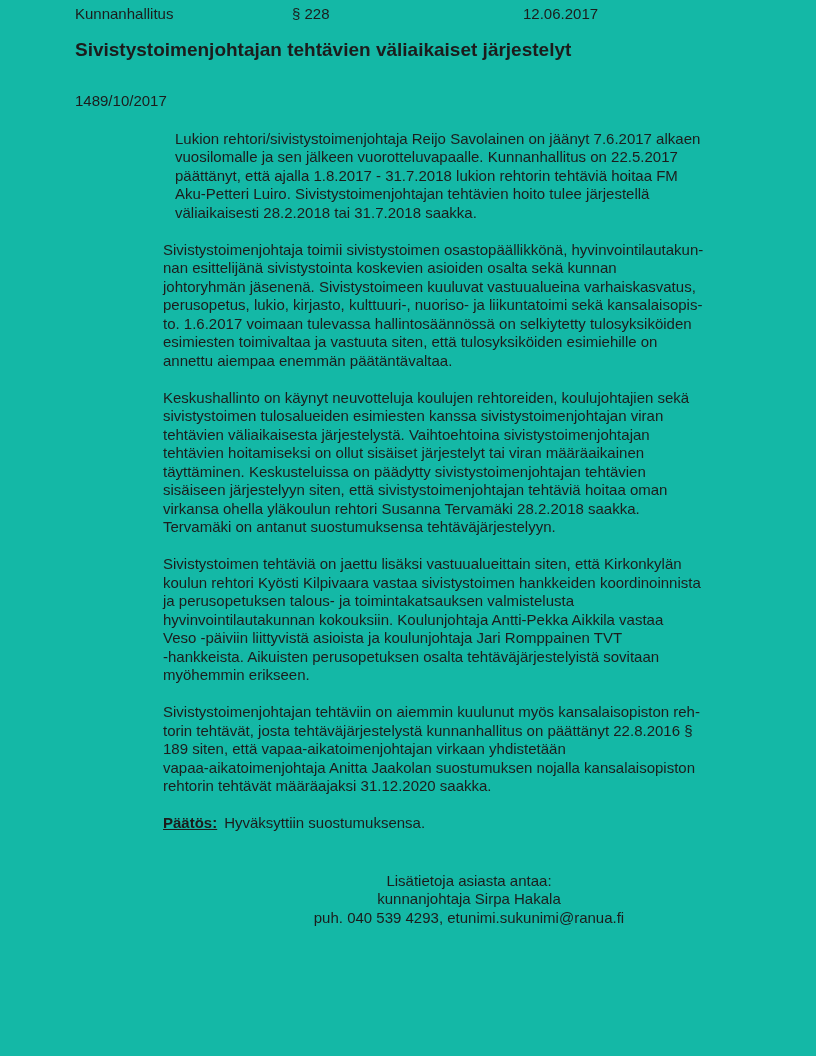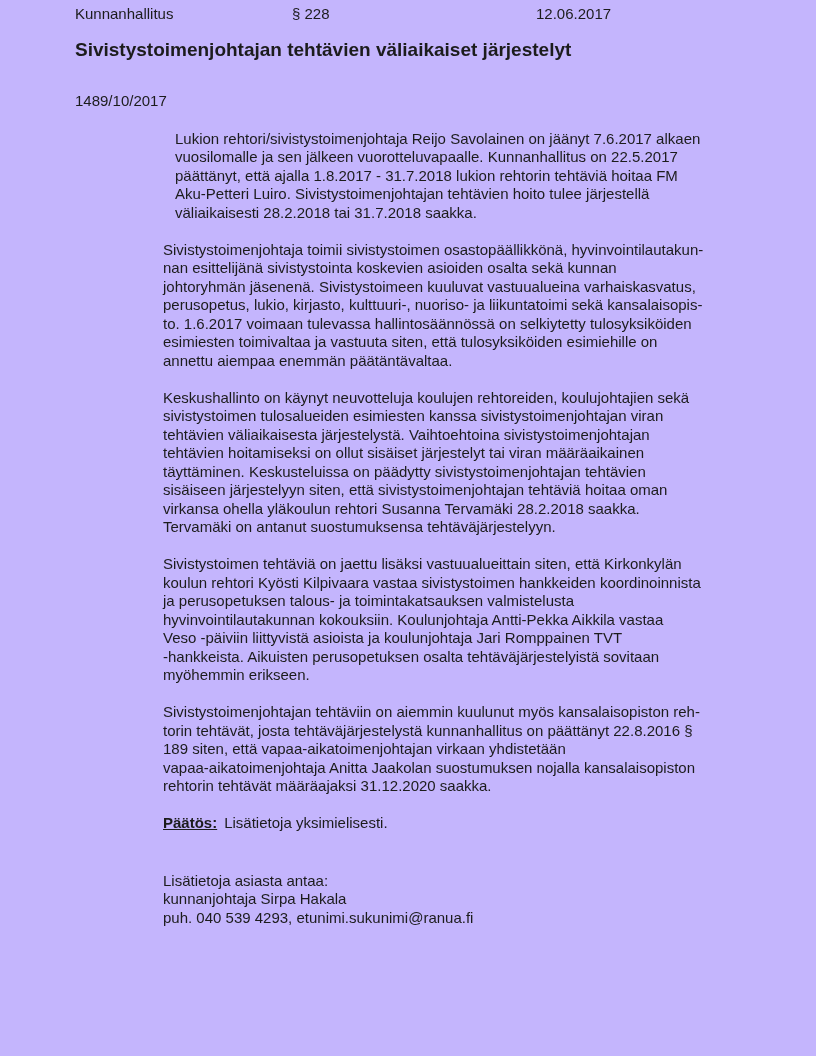--- a/index.html
+++ b/index.html
@@ -4,36 +4,36 @@
 <style>
   html, body {
     margin: 0;
     padding: 0;
     background: #ffffff;
   }
   .page {
     position: relative;
     width: 816px;
     height: 1056px;
-    background: #c4b5fd;
+    background: #14b8a6;
     font-family: "Liberation Sans", sans-serif;
     font-size: 15px;
     line-height: 18.5px;
     color: #1c1c1c;
     overflow: hidden;
     box-sizing: border-box;
   }
   .header-row {
     position: relative;
     margin-top: 5px;
     height: 19px;
   }
   .h-committee { position: absolute; left: 75px; top: 0; }
   .h-section   { position: absolute; left: 292px; top: 0; }
-  .h-date      { position: absolute; left: 536px; top: 0; }
+  .h-date      { position: absolute; left: 523px; top: 0; }
 
   .title {
     margin: 15.5px 0 0 75px;
     font-size: 19px;
     line-height: 20px;
     font-weight: bold;
   }
   .case-number {
     margin: 32px 0 0 75px;
   }
@@ -52,20 +52,21 @@
     margin-top: 0;
     margin-left: 12px;
   }
   .inline-label {
     font-weight: bold;
     text-decoration: underline;
     margin-right: 7px;
   }
   .contact {
     margin-top: 39px;
+    text-align: center;
   }
 </style>
 </head>
 <body>
 
 <div class="page">
 
   <div class="header-row">
     <span class="h-committee">Kunnanhallitus</span>
     <span class="h-section">§ 228</span>
@@ -110,21 +111,21 @@
 -hankkeista. Aikuisten perusopetuksen osalta tehtäväjärjestelyistä sovitaan
 myöhemmin erikseen.</p>
 
     <p class="para">Sivistystoimenjohtajan tehtäviin on aiemmin kuulunut myös kansalaisopiston reh-
 torin tehtävät, josta tehtäväjärjestelystä kunnanhallitus on päättänyt 22.8.2016 §
 189 siten, että vapaa-aikatoimenjohtajan virkaan yhdistetään
 vapaa-aikatoimenjohtaja Anitta Jaakolan suostumuksen nojalla kansalaisopiston
 rehtorin tehtävät määräajaksi 31.12.2020 saakka.</p>
 
 
-    <p class="para"><span class="inline-label">Päätös:</span><span>Lisätietoja yksimielisesti.</span></p>
+    <p class="para"><span class="inline-label">Päätös:</span><span>Hyväksyttiin suostumuksensa.</span></p>
 
     <p class="para contact">Lisätietoja asiasta antaa:
 kunnanjohtaja Sirpa Hakala
 puh. 040 539 4293, etunimi.sukunimi@ranua.fi</p>
 
   </div>
 
 </div>
 
 </body></html>

